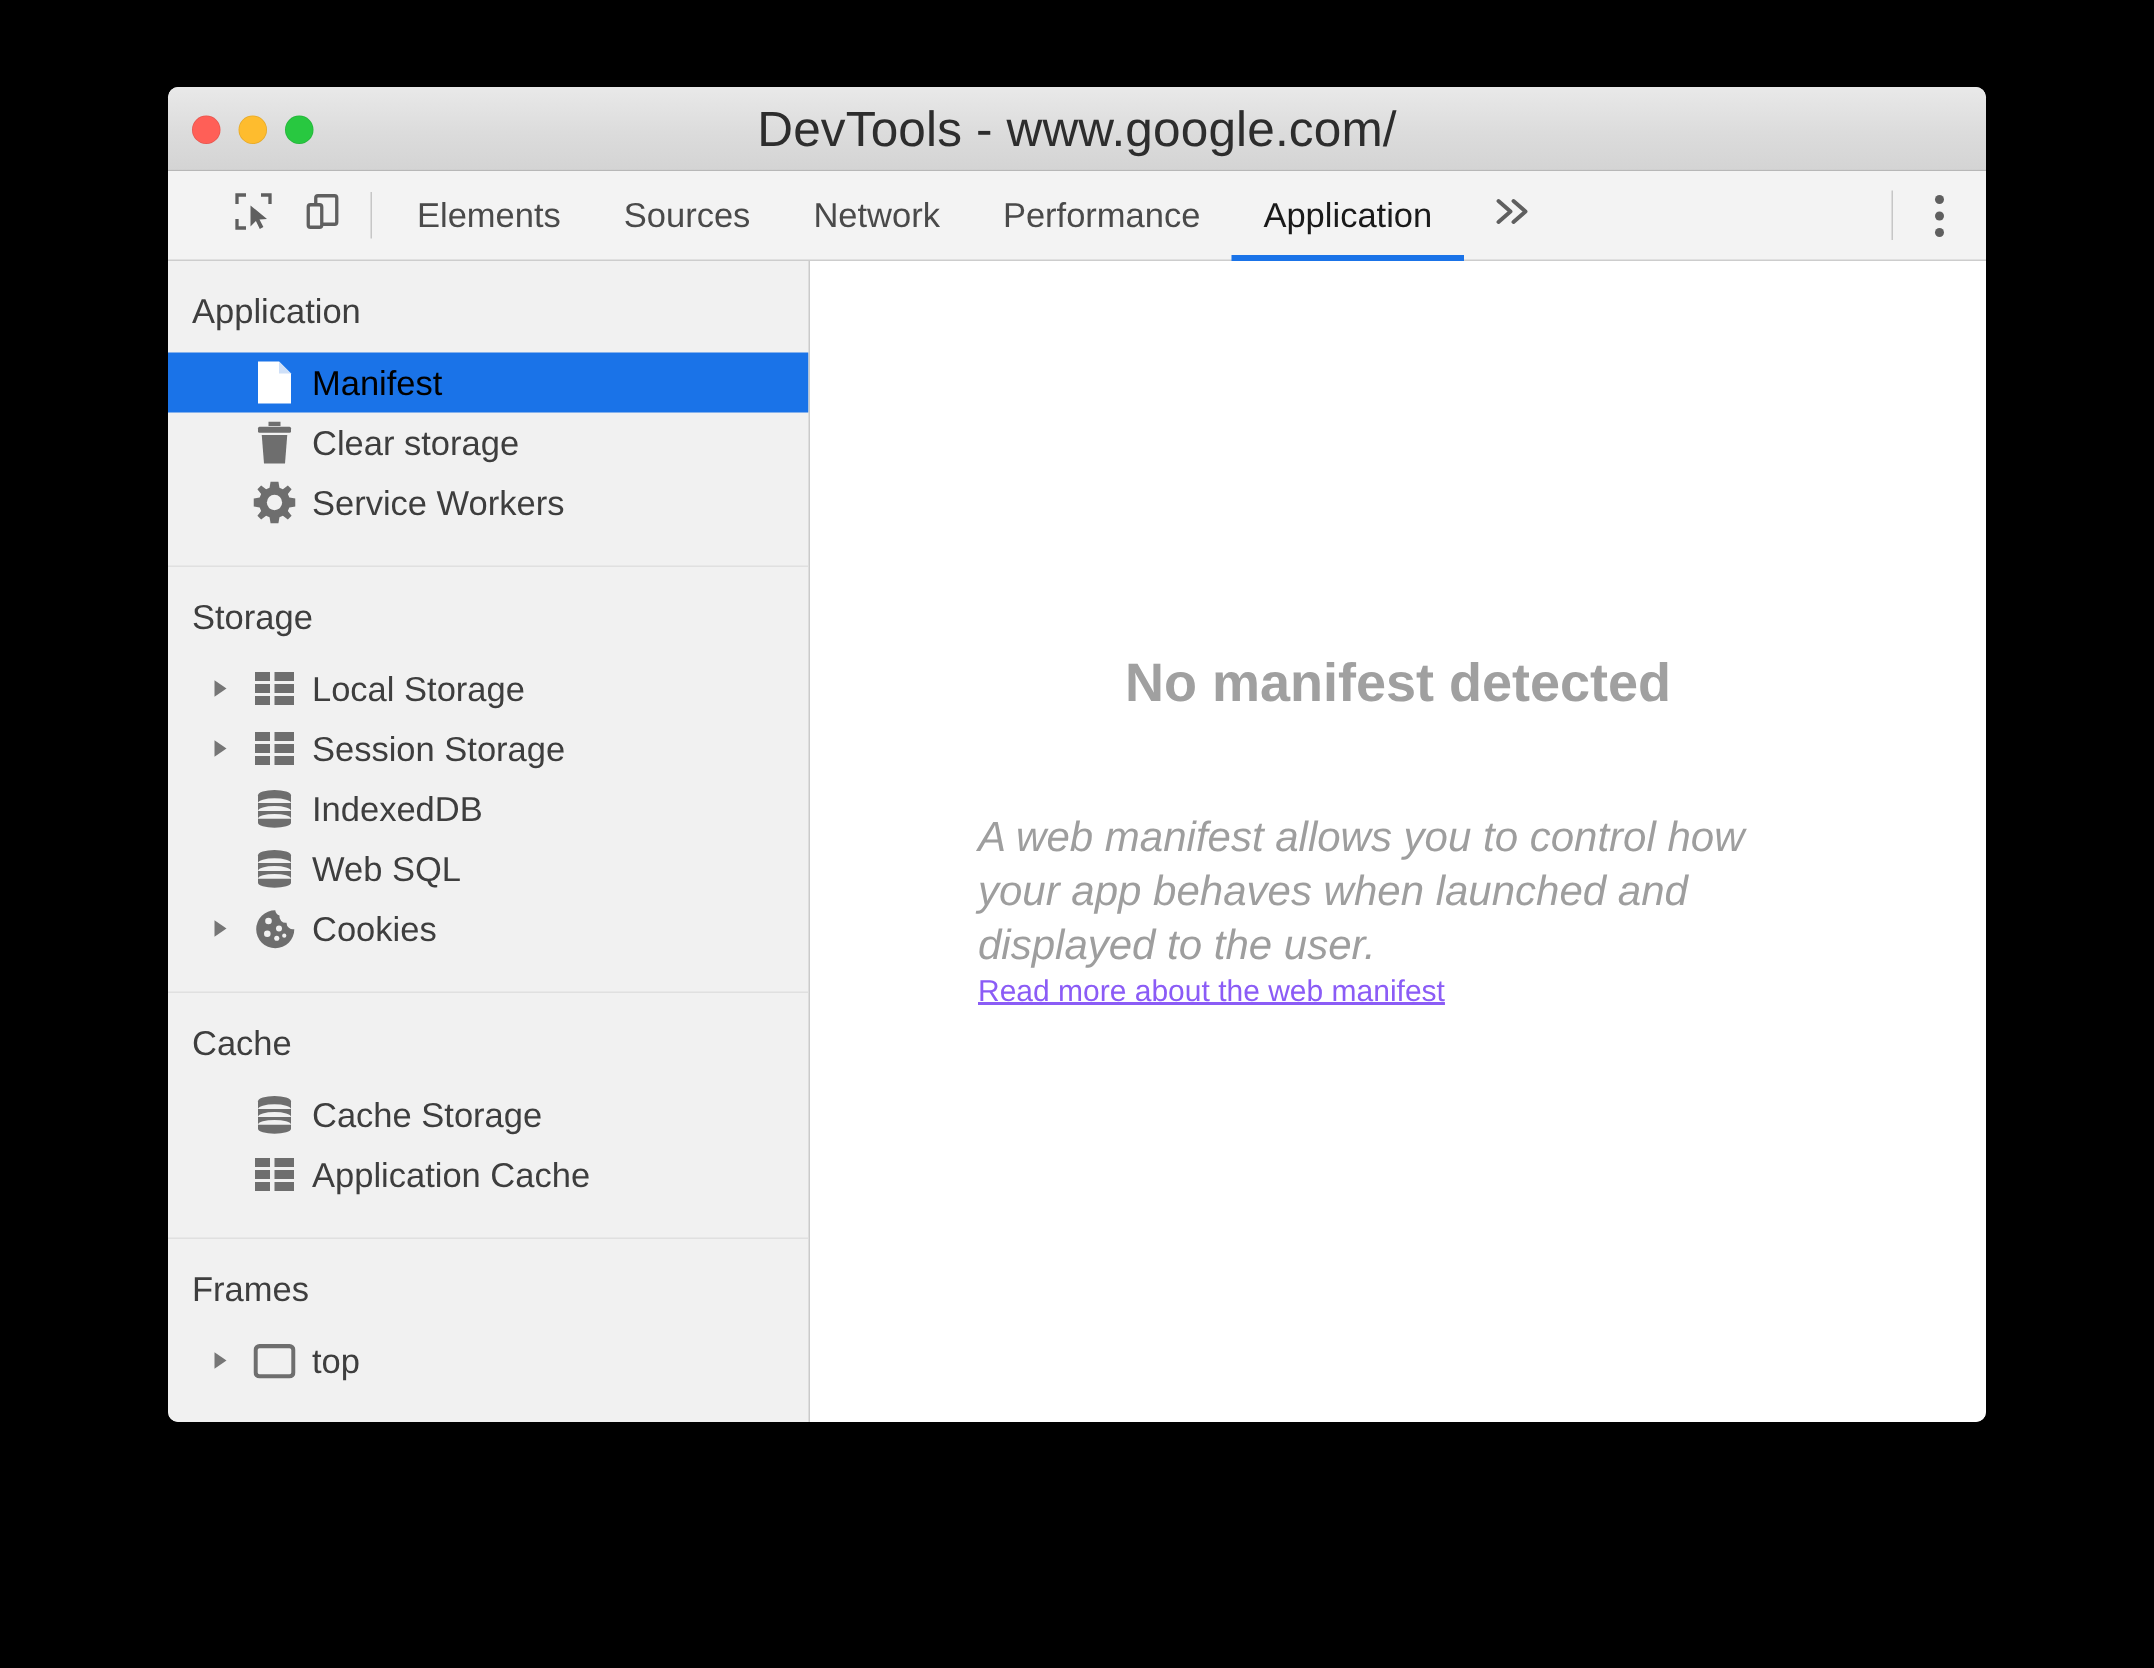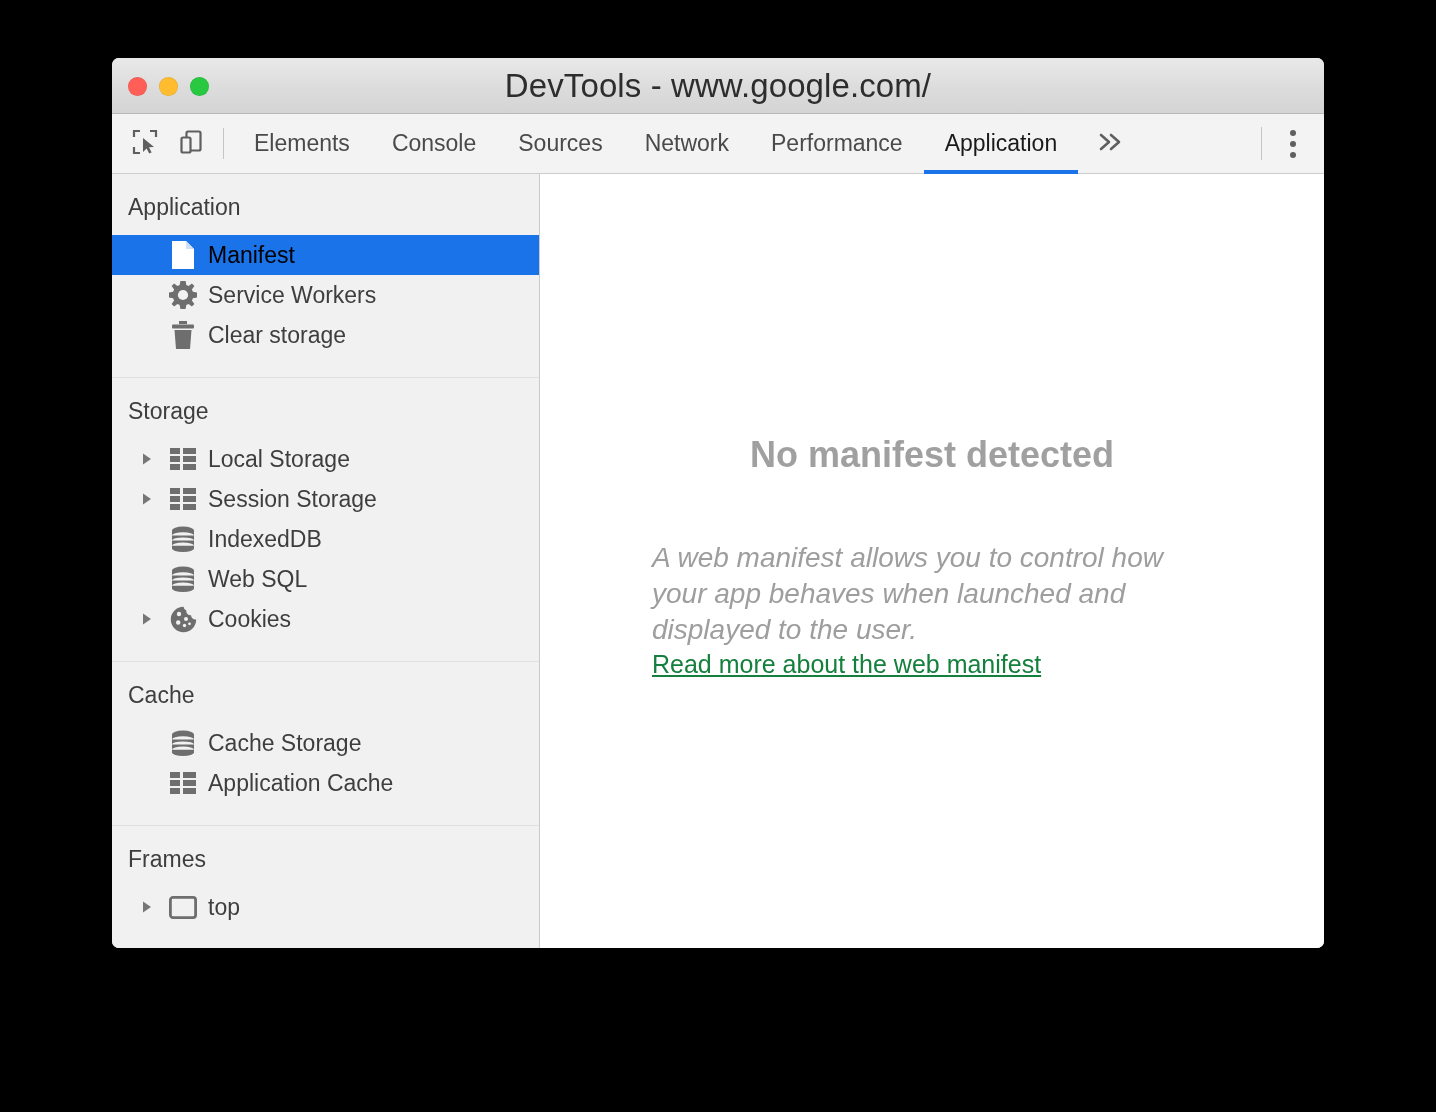--- a/index.html
+++ b/index.html
@@ -63,21 +63,21 @@
   }
 
   
   #tabbar {
     flex: 0 0 60px;
     height: 60px;
     background: #f3f3f3;
     border-bottom: 1px solid #cdcdcd;
     display: flex;
     align-items: stretch;
-    padding-left: 10px;
+    padding-left: 34px;
   }
   .toolbar-btn {
     width: 46px;
     display: flex;
     align-items: center;
     justify-content: center;
     cursor: default;
   }
   .tb-sep {
     width: 1px;
@@ -219,22 +219,22 @@
     color: #9e9e9e;
     line-height: 36px;
     max-width: 560px;
     margin: 0 auto;
     text-align: left;
     font-style: italic;
   }
   #empty-link {
     display: inline-block;
     margin-top: 2px;
-    font-size: 25px;
-    color: #15803d;
+    font-size: 20px;
+    color: #8b5cf6;
     text-decoration: underline;
     cursor: pointer;
   }
   #empty-desc-wrap {
     width: 560px;
     margin: 0 auto;
     text-align: left;
   }
 </style>
 </head>
@@ -270,23 +270,20 @@
         </svg>
       </span>
     </div>
 
     <div class="tb-sep"></div>
 
     <div class="tab">
       <span>Elements</span>
     </div>
     <div class="tab">
-      <span>Console</span>
-    </div>
-    <div class="tab">
       <span>Sources</span>
     </div>
     <div class="tab">
       <span>Network</span>
     </div>
     <div class="tab">
       <span>Performance</span>
     </div>
     <div class="tab selected">
       <span>Application</span>
@@ -323,38 +320,38 @@
             <path d="M2,1 L16,1 L24,9 L24,29 L2,29 Z" fill="#ffffff"></path>
             <path d="M16,1 L16,9 L24,9 Z" fill="#cfe0f8"></path>
           </svg>
         </span>
         <span class="row-label">Manifest</span>
       </div>
 
       <div class="tree-row">
         <span class="twisty empty"></span>
         <span class="row-icon">
-          <svg width="28" height="28" viewBox="0 0 28 28">
-            <path fill="#6e6e6e" d="M14,0 L16.6,0 L17.3,4.1 L19.6,5.1 L22.9,2.6 L25.4,5.1 L22.9,8.4 L23.9,10.7 L28,11.4 L28,14 L28,16.6 L23.9,17.3 L22.9,19.6 L25.4,22.9 L22.9,25.4 L19.6,22.9 L17.3,23.9 L16.6,28 L14,28 L11.4,28 L10.7,23.9 L8.4,22.9 L5.1,25.4 L2.6,22.9 L5.1,19.6 L4.1,17.3 L0,16.6 L0,14 L0,11.4 L4.1,10.7 L5.1,8.4 L2.6,5.1 L5.1,2.6 L8.4,5.1 L10.7,4.1 L11.4,0 Z"></path>
-            <circle cx="14" cy="14" r="5.1" fill="#f1f1f1"></circle>
-          </svg>
-        </span>
-        <span class="row-label">Service Workers</span>
-      </div>
-
-      <div class="tree-row">
-        <span class="twisty empty"></span>
-        <span class="row-icon">
           <svg width="24" height="29" viewBox="0 0 24 29">
             <rect x="8" y="0" width="8" height="3" fill="#6e6e6e"></rect>
             <rect x="1" y="3.5" width="22" height="4" rx="1" fill="#6e6e6e"></rect>
             <path d="M3.5,9 L20.5,9 L19,28 L5,28 Z" fill="#6e6e6e"></path>
           </svg>
         </span>
         <span class="row-label">Clear storage</span>
+      </div>
+
+      <div class="tree-row">
+        <span class="twisty empty"></span>
+        <span class="row-icon">
+          <svg width="28" height="28" viewBox="0 0 28 28">
+            <path fill="#6e6e6e" d="M14,0 L16.6,0 L17.3,4.1 L19.6,5.1 L22.9,2.6 L25.4,5.1 L22.9,8.4 L23.9,10.7 L28,11.4 L28,14 L28,16.6 L23.9,17.3 L22.9,19.6 L25.4,22.9 L22.9,25.4 L19.6,22.9 L17.3,23.9 L16.6,28 L14,28 L11.4,28 L10.7,23.9 L8.4,22.9 L5.1,25.4 L2.6,22.9 L5.1,19.6 L4.1,17.3 L0,16.6 L0,14 L0,11.4 L4.1,10.7 L5.1,8.4 L2.6,5.1 L5.1,2.6 L8.4,5.1 L10.7,4.1 L11.4,0 Z"></path>
+            <circle cx="14" cy="14" r="5.1" fill="#f1f1f1"></circle>
+          </svg>
+        </span>
+        <span class="row-label">Service Workers</span>
       </div>
 
       <div class="sec-gap"></div>
       <div class="section-divider"></div>
 
       <div class="section-title">Storage</div>
 
       <div class="tree-row">
         <span class="twisty">
           <svg width="14" height="14" viewBox="0 0 14 14">

